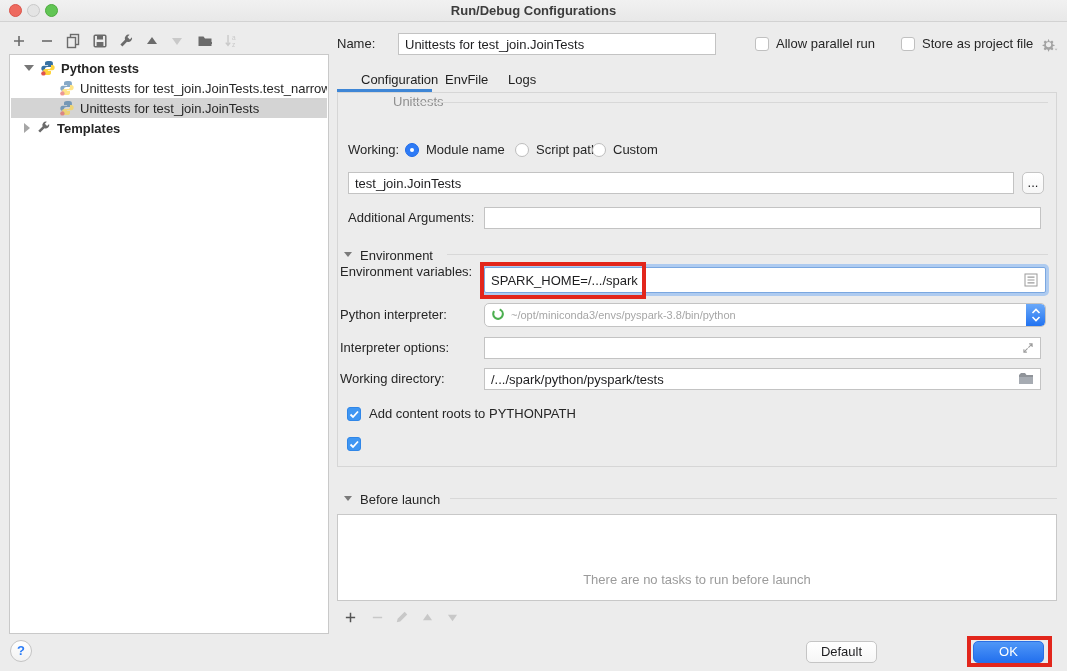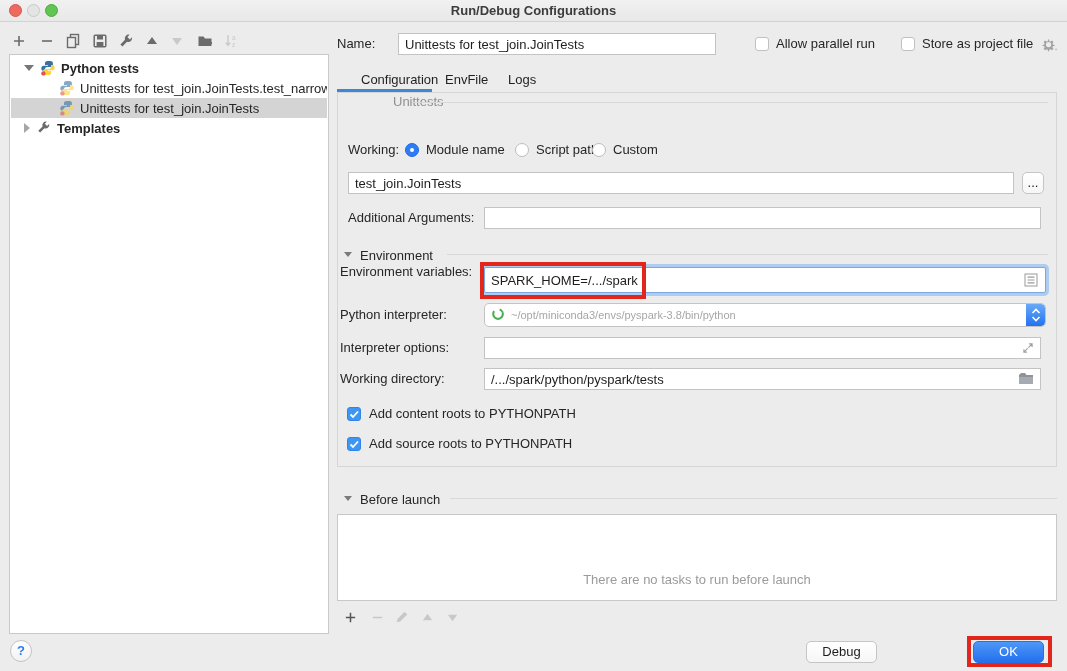--- a/index.html
+++ b/index.html
@@ -271,21 +271,20 @@
     <svg width="11" height="9" viewBox="0 0 11 9">
         <path d="M1.5 4.5L4 7l5-5.5" stroke="#fff" stroke-width="1.8" fill="none"></path>
       </svg>
     </span>
   <div class="lbl" style="left:369px; top:403px;">Add content roots to PYTHONPATH</div>
   <span class="cbox on" style="left:347px; top:437px;">
     <svg width="11" height="9" viewBox="0 0 11 9">
         <path d="M1.5 4.5L4 7l5-5.5" stroke="#fff" stroke-width="1.8" fill="none"></path>
       </svg>
     </span>
-  <div class="lbl" style="left:369px; top:433px;">Add source roots to PYTHONPATH</div>
 
   <span class="sect-tri" style="left:344px; top:496px;"></span>
   <div class="lbl" style="left:360px; top:489px;">Before launch</div>
   <div class="hline" style="left:450px; top:498px; width:607px;"></div>
 
   <div class="task-box">
     <span>There are no tasks to run before launch</span>
   </div>
 
   <span class="tbi" style="left:341px; top:608px;">
@@ -308,18 +307,18 @@
         <path d="M6 2l5 7H1z" fill="#c8c8c8"></path>
       </svg>
     </span>
   <span class="tbi" style="left:443px; top:608px;">
     <svg width="11" height="11" viewBox="0 0 12 12">
         <path d="M6 10L1 3h10z" fill="#c8c8c8"></path>
       </svg>
     </span>
 
   <div class="help">?</div>
-  <button class="btn" style="left:806px; top:641px; width:71px;">Debug</button>
+  <button class="btn" style="left:806px; top:641px; width:71px;">Default</button>
   <button class="btn" style="left:890px; top:674px; width:70px;margin-left:17px;">Apply</button>
   <button class="btn okbtn" style="left:973px; top:641px; width:71px;">OK</button>
   <div class="redbox" style="left:967px; top:636px; width:85px; height:31px;"></div>
 
 </div>
 
 </body></html>

